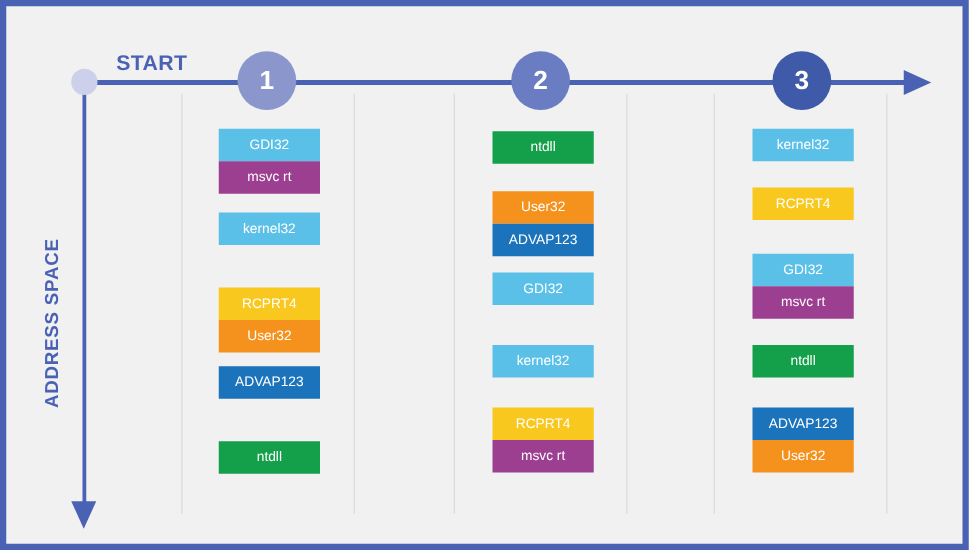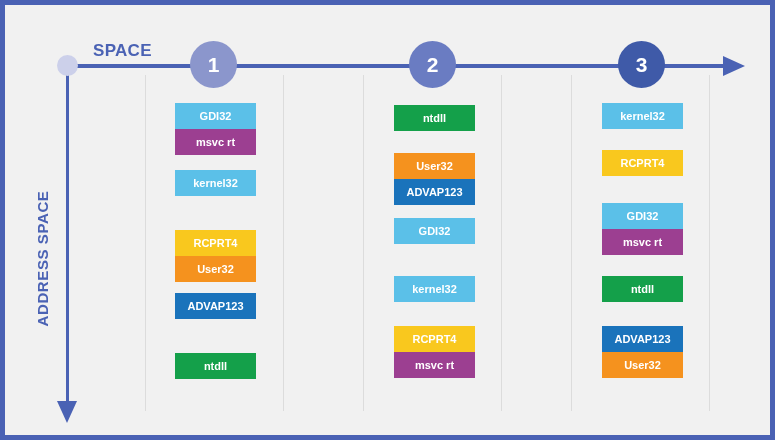--- a/index.html
+++ b/index.html
@@ -40,21 +40,21 @@
          font-weight:bold;font-size:17px;letter-spacing:.3px;}
 
   
   .milestone{position:absolute;width:47px;height:47px;border-radius:50%;
         display:flex;align-items:center;justify-content:center;
         color:#ffffff;font-size:21px;font-weight:bold;}
 
   
   .stack{position:absolute;width:81px;}
   .blk{height:26px;display:flex;align-items:center;justify-content:center;
-       color:#ffffff;font-size:11px;font-weight:bold;
+       color:#ffffff;font-size:11px;font-weight:normal;
        box-sizing:border-box;}
   .grp{margin-bottom:0;}
 </style>
 </head>
 <body>
 
 <div id="canvas">
 
   <div id="bands-layer">
       <div class="band" style="left: 140px; width: 137px;"></div>
@@ -62,21 +62,21 @@
       <div class="band" style="left: 566px; width: 137px;"></div>
     </div>
 
   <div class="vaxis"></div>
   <div class="vaxis-arrow"></div>
   <div class="vaxis-label">ADDRESS SPACE</div>
 
   <div class="timeline"></div>
   <div class="timeline-arrow"></div>
   <div class="origin-dot"></div>
-  <div class="start-label">SPACE</div>
+  <div class="start-label">START</div>
 
   <div id="milestones-layer">
       <div class="milestone" style="left: 185px; top: 36px; background: rgb(139, 150, 204);">1</div>
       <div class="milestone" style="left: 404px; top: 36px; background: rgb(106, 124, 194);">2</div>
       <div class="milestone" style="left: 613px; top: 36px; background: rgb(63, 90, 168);">3</div>
     </div>
 
   <div id="stacks-layer">
       <div class="stack grp" style="left: 170px; top: 98px;">
         <div class="blk" style="background: rgb(91, 192, 232);">GDI32</div>

